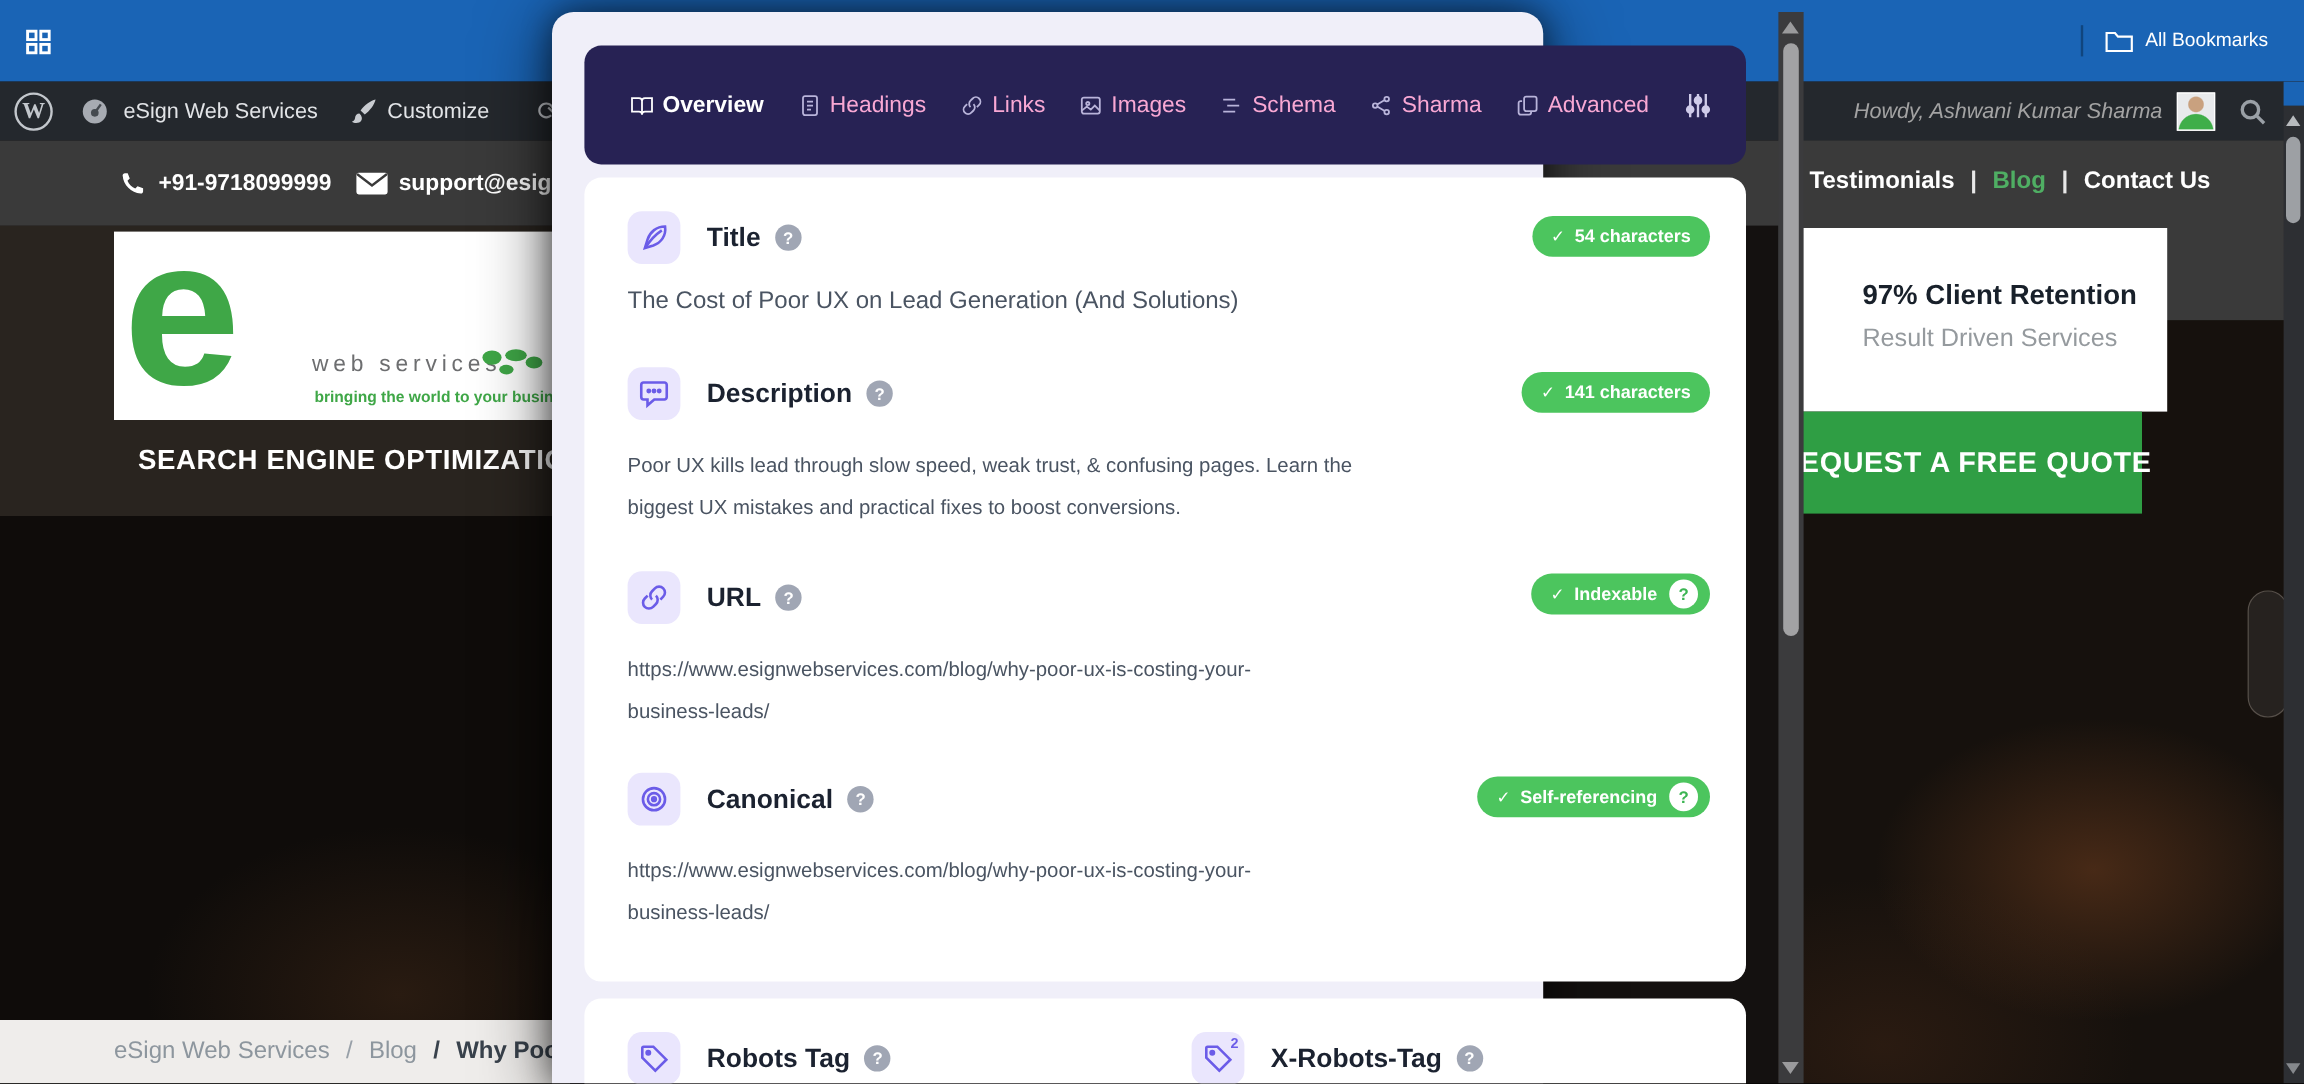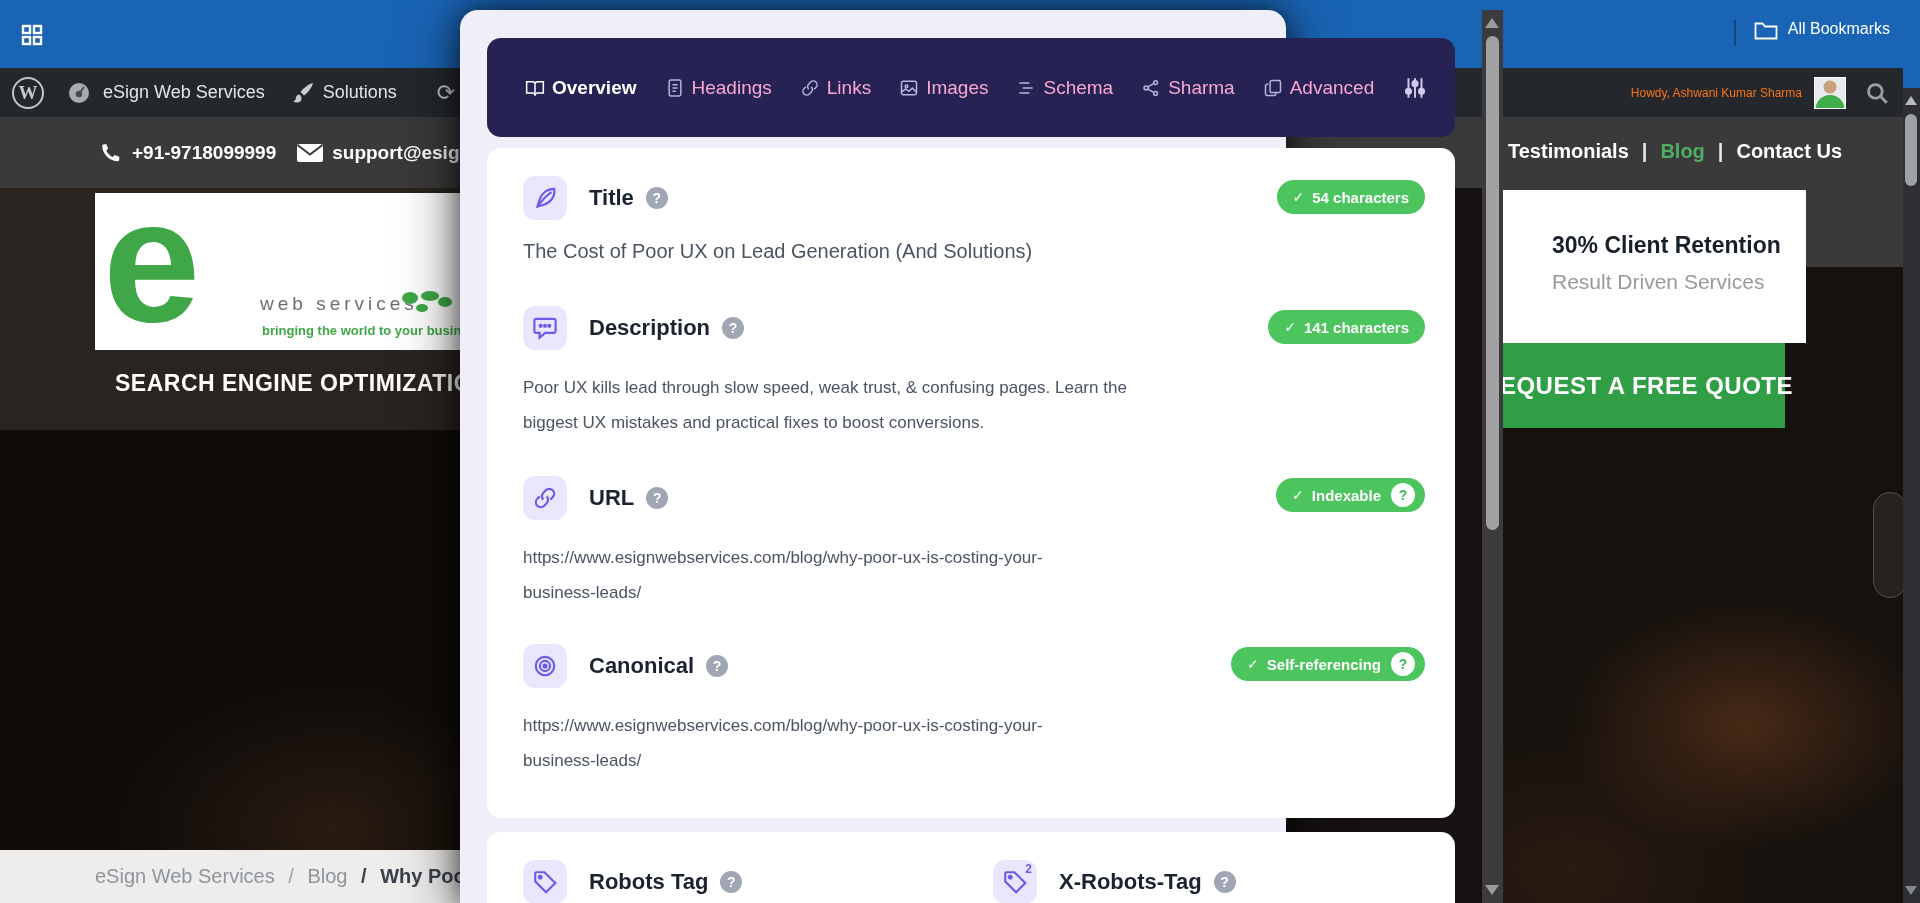--- a/index.html
+++ b/index.html
@@ -6,32 +6,32 @@
   html,body { margin:0; background:#000; }
   #screen {
     position:relative; width:1920px; height:903px; overflow:hidden;
     font-family:"Liberation Sans","DejaVu Sans",sans-serif; background:#141110;
   }
   .abs { position:absolute; }
   svg { display:block; }
 
   
   .bookmarks-bar { left:0; top:0; width:1920px; height:68px; background:#1a64b5; z-index:5; }
-  .bm-right { position:absolute; right:30px; top:0; height:68px; display:flex; align-items:flex-start;margin-top:20px; }
+  .bm-right { position:absolute; right:30px; top:0; height:68px; display:flex; align-items:center; }
   .bm-sep { width:2px; height:26px; background:#10457e; margin-right:18px; }
   .bm-label { color:#fff; font-size:16px; margin-left:10px; }
 
   .admin-bar { left:0; top:68px; width:1920px; height:49px; background:#24282d; z-index:5; }
   .ab-left { position:absolute; left:12px; top:0; height:49px; display:flex; align-items:center; color:#dfe1e5; }
   .wp-circle { width:32px; height:32px; border:2px solid #c3c7cc; border-radius:50%;
     color:#c3c7cc; font-weight:bold; font-size:19px; display:flex; align-items:center; justify-content:center;
     font-family:"Liberation Serif",serif; }
   .ab-item { font-size:18px; color:#e2e4e7; white-space:nowrap; }
   .ab-right { position:absolute; right:30px; top:0; height:49px; display:flex; align-items:center; }
-  .howdy { color:#f97316; font-size:12px; white-space:nowrap; }
+  .howdy { color:#a3a3a3; font-size:18px; white-space:nowrap;font-style:italic; }
   .avatar { width:32px; height:32px; margin-left:12px; border:1px solid #fff;
     background:
       radial-gradient(circle at 50% 30%, #c9a17f 0 6px, rgba(0,0,0,0) 7px),
       radial-gradient(circle at 50% 105%, #3fae49 0 14px, rgba(0,0,0,0) 15px),
       #e8eaec; }
   .refresh-glyph { font-size:22px; color:#c8cbd0; }
 
   
   .site-topbar { left:0; top:117px; width:1920px; height:71px; background:#3a3a3a; z-index:4; }
   .contact-row { position:absolute; left:100px; top:0; height:71px; display:flex; align-items:center; }
@@ -166,21 +166,21 @@
           <path d="M12 13L17 6" stroke="#454a50" stroke-width="2"></path>
         </svg>
       </span>
       <span class="ab-item" style="margin-left:12px;">eSign Web Services</span>
       <span style="margin-left:26px;">
         <svg width="24" height="24" viewBox="0 0 24 24" fill="#c8cbd0">
           <path d="M22 2c-4.5 1-9.5 5-12.5 9l3.5 3.5C17 11.5 21 6.5 22 2z"></path>
           <path d="M8.5 13.5c-2 0-3.6 1.6-3.6 3.6 0 1.8-1.6 2.9-2.7 3.4 2.2 1.6 6.4 1.6 7.9-1 1-1.7.5-4-1.6-6z"></path>
         </svg>
       </span>
-      <span class="ab-item" style="margin-left:8px;">Solutions</span>
+      <span class="ab-item" style="margin-left:8px;">Customize</span>
       <span class="refresh-glyph" style="margin-left:40px;">⟳</span>
     </div>
     <div class="ab-right">
       <span class="howdy">Howdy, Ashwani Kumar Sharma</span>
       <span class="avatar"></span>
       <span style="margin-left:18px;">
         <svg width="26" height="26" viewBox="0 0 24 24" fill="none" stroke="#9aa0a6" stroke-width="2.6">
           <circle cx="10.5" cy="10.5" r="6.3"></circle>
             <path d="M15.3 15.3L21 21"></path>
         </svg>
@@ -240,21 +240,21 @@
       <span class="crumb-link">Blog</span>
       <span class="crumb-sep2">/</span>
       <span class="crumb-cur">Why Poor UX Is</span>
     </div>
   </div>
 
   <div class="abs right-header"></div>
   <div class="abs right-hero"></div>
 
   <div class="abs promo-card">
-    <span class="promo-headline">30% Client Retention</span>
+    <span class="promo-headline">97% Client Retention</span>
     <span class="promo-subline">Result Driven Services</span>
   </div>
   <div class="abs cta-btn">
     <span>REQUEST A FREE QUOTE</span>
   </div>
 
   <div class="abs side-tab"></div>
 
   <div class="abs panel">
 

